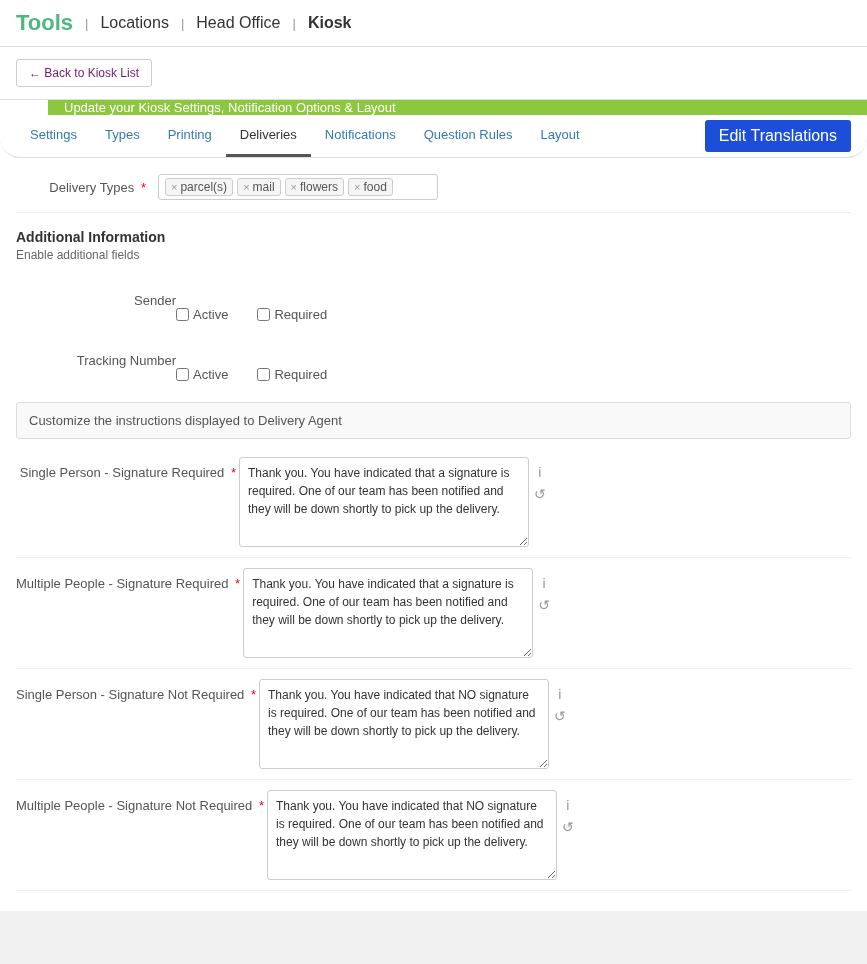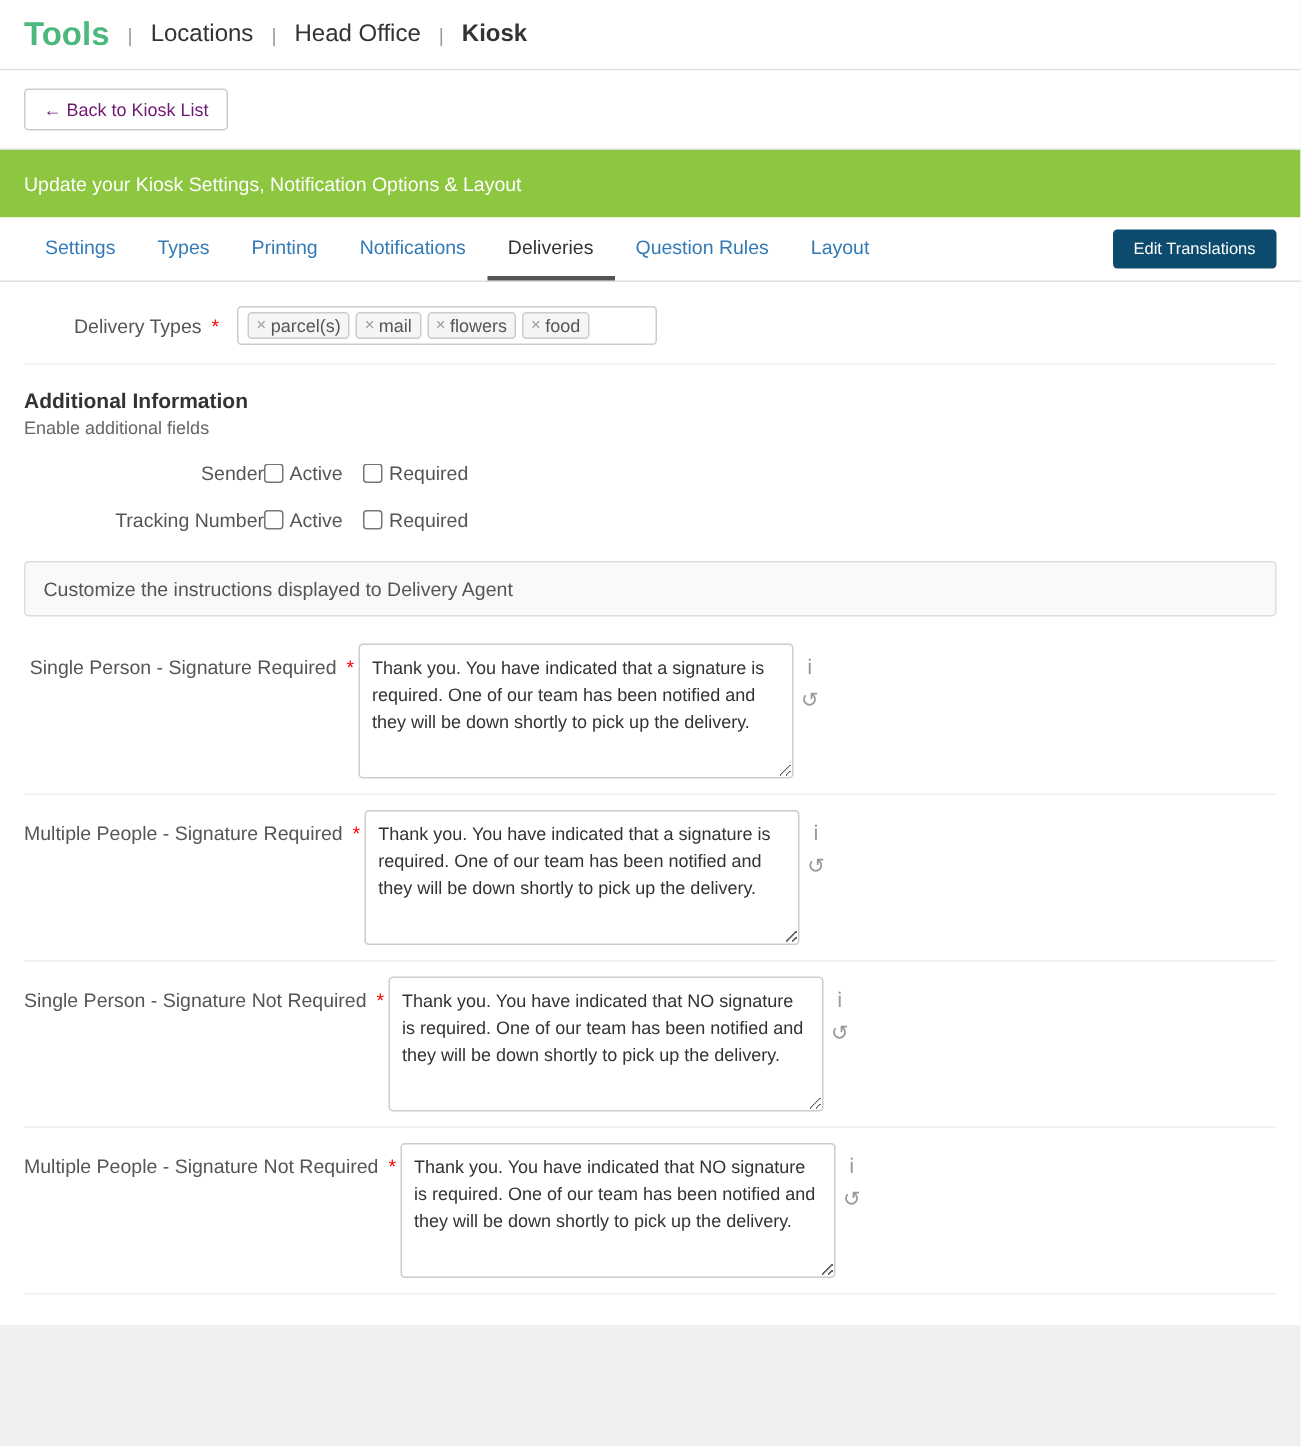--- a/index.html
+++ b/index.html
@@ -7,43 +7,43 @@
     
     .top-bar { background: #fff; border-bottom: 1px solid #ddd; padding: 10px 16px; display: flex; align-items: center; gap: 8px; }
     .top-bar .tools-title { color: #4cb87e; font-size: 22px; font-weight: bold; }
     .top-bar .breadcrumb { font-size: 16px; color: #333; }
     .top-bar .separator { color: #999; margin: 0 4px; }
     .top-bar .current { font-weight: bold; }
 
     .back-section { background: #fff; padding: 12px 16px; border-bottom: 1px solid #ddd; }
     .back-button { background: #fff; border: 1px solid #ccc; border-radius: 3px; padding: 6px 12px; font-size: 12px; cursor: pointer; color: #701a75; display: inline-flex; align-items: center; gap: 5px; }
 
-    .info-banner { background: #8dc63f; color: #fff; padding: 15px 16px; font-size: 13px; }
-
-    .tabs-bar { background: #fff; border-bottom: 1px solid #ddd; padding: 0 16px; display: flex; align-items: center; gap: 0; }
+    .info-banner { background: #8dc63f; color: #fff; padding: 0 16px; font-size: 13px; margin-left: 48px; }
+
+    .tabs-bar { background: #fff; border-bottom: 1px solid #ddd; padding: 0 16px; display: flex; align-items: center; gap: 0; border-radius: 20px; }
     .tab { padding: 12px 14px; font-size: 13px; cursor: pointer; color: #337ab7; border-bottom: 3px solid transparent; text-decoration: none; display: inline-block; }
     .tab.active { color: #333; border-bottom: 3px solid #555; font-weight: normal; }
-    .edit-translations-btn { margin-left: auto; background: #0c4a6e; color: #fff; border: none; border-radius: 3px; padding: 7px 14px; font-size: 11px; cursor: pointer; }
+    .edit-translations-btn { margin-left: auto; background: #1d4ed8; color: #fff; border: none; border-radius: 3px; padding: 7px 14px; font-size: 16px; cursor: pointer; }
 
     .main-content { background: #fff; margin: 0; padding: 0 16px 20px; }
 
     .delivery-types-row { padding: 16px 0 12px; display: flex; align-items: center; gap: 12px; border-bottom: 1px solid #eee; }
     .field-label { font-size: 13px; color: #555; min-width: 130px; text-align: right; }
     .required-star { color: red; margin-left: 3px; }
     .tags-container { display: flex; align-items: center; gap: 4px; border: 1px solid #ccc; border-radius: 3px; padding: 3px 6px; flex-wrap: wrap; min-width: 280px; background: #fff; }
     .tag { display: inline-flex; align-items: center; gap: 3px; background: #f5f5f5; border: 1px solid #ccc; border-radius: 3px; padding: 1px 5px; font-size: 12px; color: #555; }
     .tag-remove { color: #999; cursor: pointer; font-size: 11px; line-height: 1; }
 
     .additional-info { padding: 16px 0 8px; }
     .additional-info h3 { font-size: 14px; font-weight: bold; color: #333; margin-bottom: 3px; }
     .additional-info p { font-size: 12px; color: #666; }
 
     .form-row { display: flex; align-items: center; padding: 8px 0; }
     .form-row .field-label { min-width: 160px; }
-    .checkbox-group { display: flex; align-items: flex-end; gap: 4px; }
+    .checkbox-group { display: flex; align-items: flex-end; gap: 19px; margin-top: 29px; }
     .checkbox-group label { font-size: 13px; color: #555; display: flex; align-items: center; gap: 4px; }
     .checkbox-group input[type="checkbox"] { cursor: pointer; }
 
     .instructions-section { background: #f9f9f9; border: 1px solid #ddd; border-radius: 3px; padding: 10px 12px; margin: 12px 0 8px; font-size: 13px; color: #555; }
 
     .textarea-row { display: flex; align-items: flex-start; padding: 10px 0; border-bottom: 1px solid #f0f0f0; gap: 3px; }
     .textarea-label { min-width: 220px; text-align: right; font-size: 13px; color: #555; padding-top: 8px; }
     .textarea-controls { display: flex; flex-direction: column; gap: 4px; padding-top: 6px; }
     .icon-btn { background: none; border: none; cursor: pointer; color: #999; font-size: 14px; padding: 2px; line-height: 1; }
     .field-textarea { width: 290px; height: 90px; border: 1px solid #ccc; border-radius: 3px; padding: 6px 8px; font-size: 12px; color: #333; resize: vertical; font-family: Arial, sans-serif; line-height: 1.5; }
@@ -77,22 +77,22 @@
     </div>
 
     <div class="info-banner">
       <span>Update your Kiosk Settings, Notification Options &amp; Layout</span>
     </div>
 
     <div class="tabs-bar">
       <a class="tab">Settings</a>
       <a class="tab">Types</a>
       <a class="tab">Printing</a>
+      <a class="tab active">Deliveries</a>
       <a class="tab">Notifications</a>
-      <a class="tab active">Deliveries</a>
       <a class="tab">Question Rules</a>
       <a class="tab">Layout</a>
       <button class="edit-translations-btn">Edit Translations</button>
     </div>
 
     <div class="main-content">
 
       <div class="delivery-types-row">
         <span class="field-label">
           <span>Delivery Types</span><span class="required-star"> *</span>

